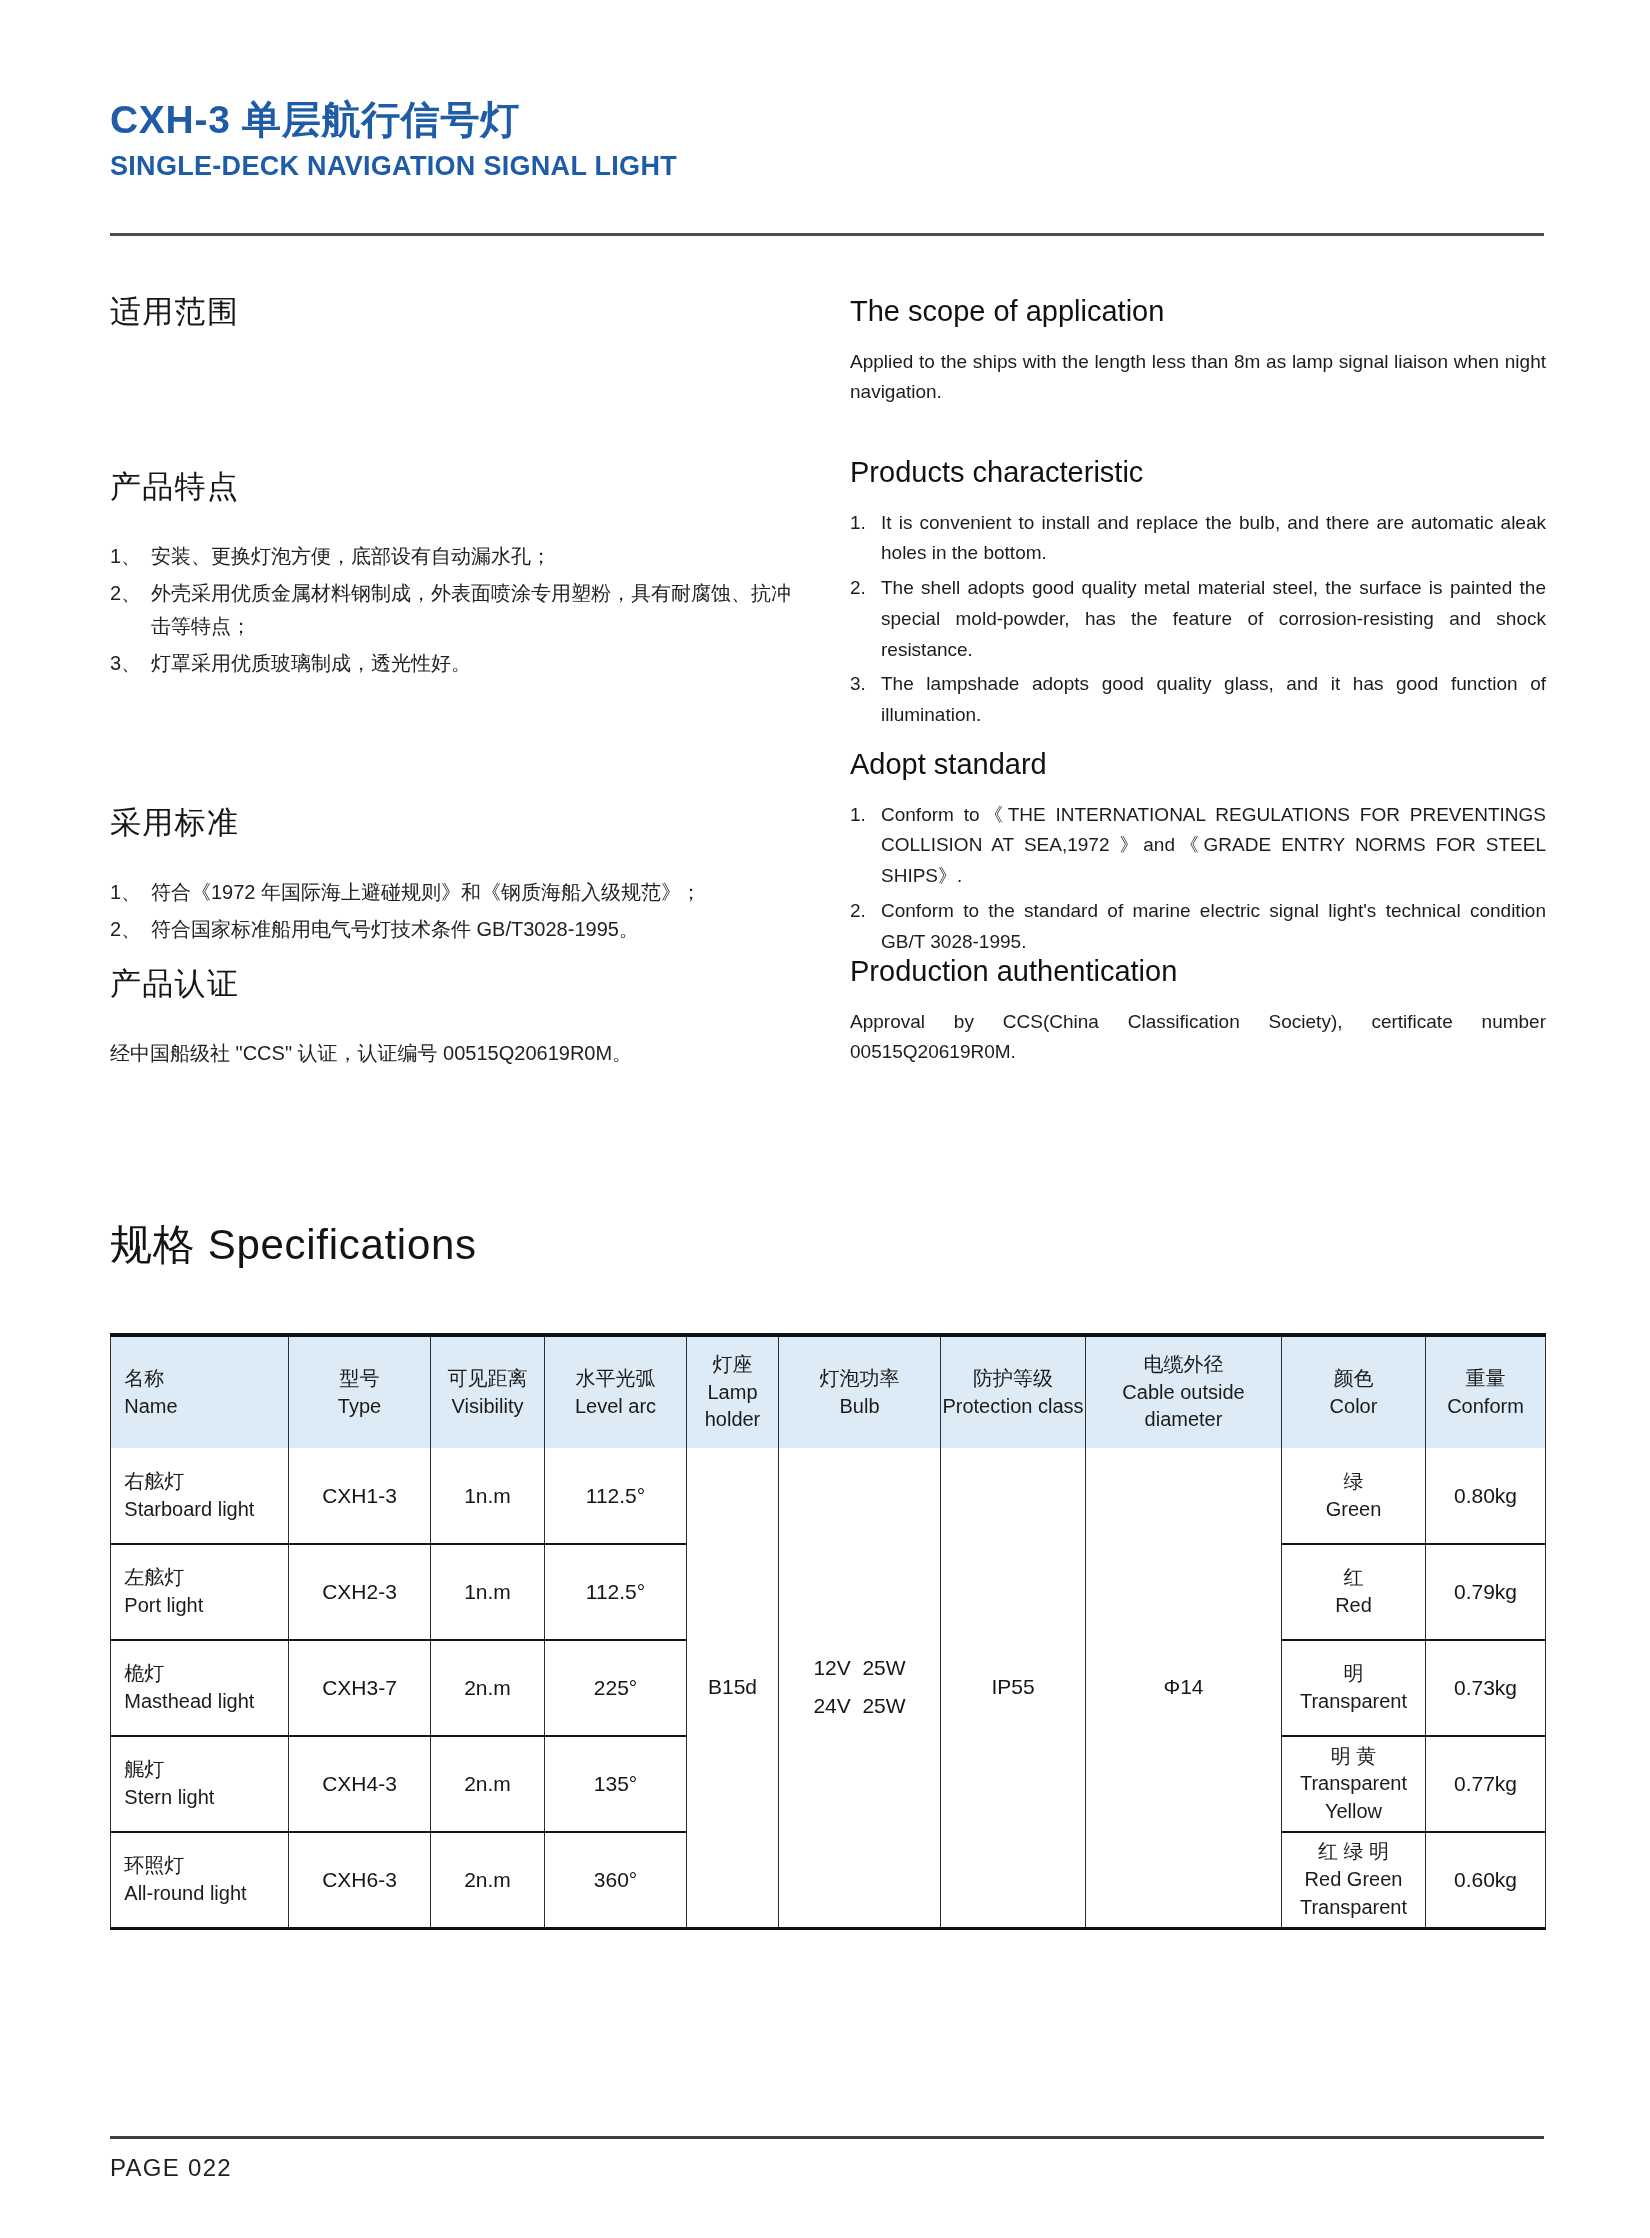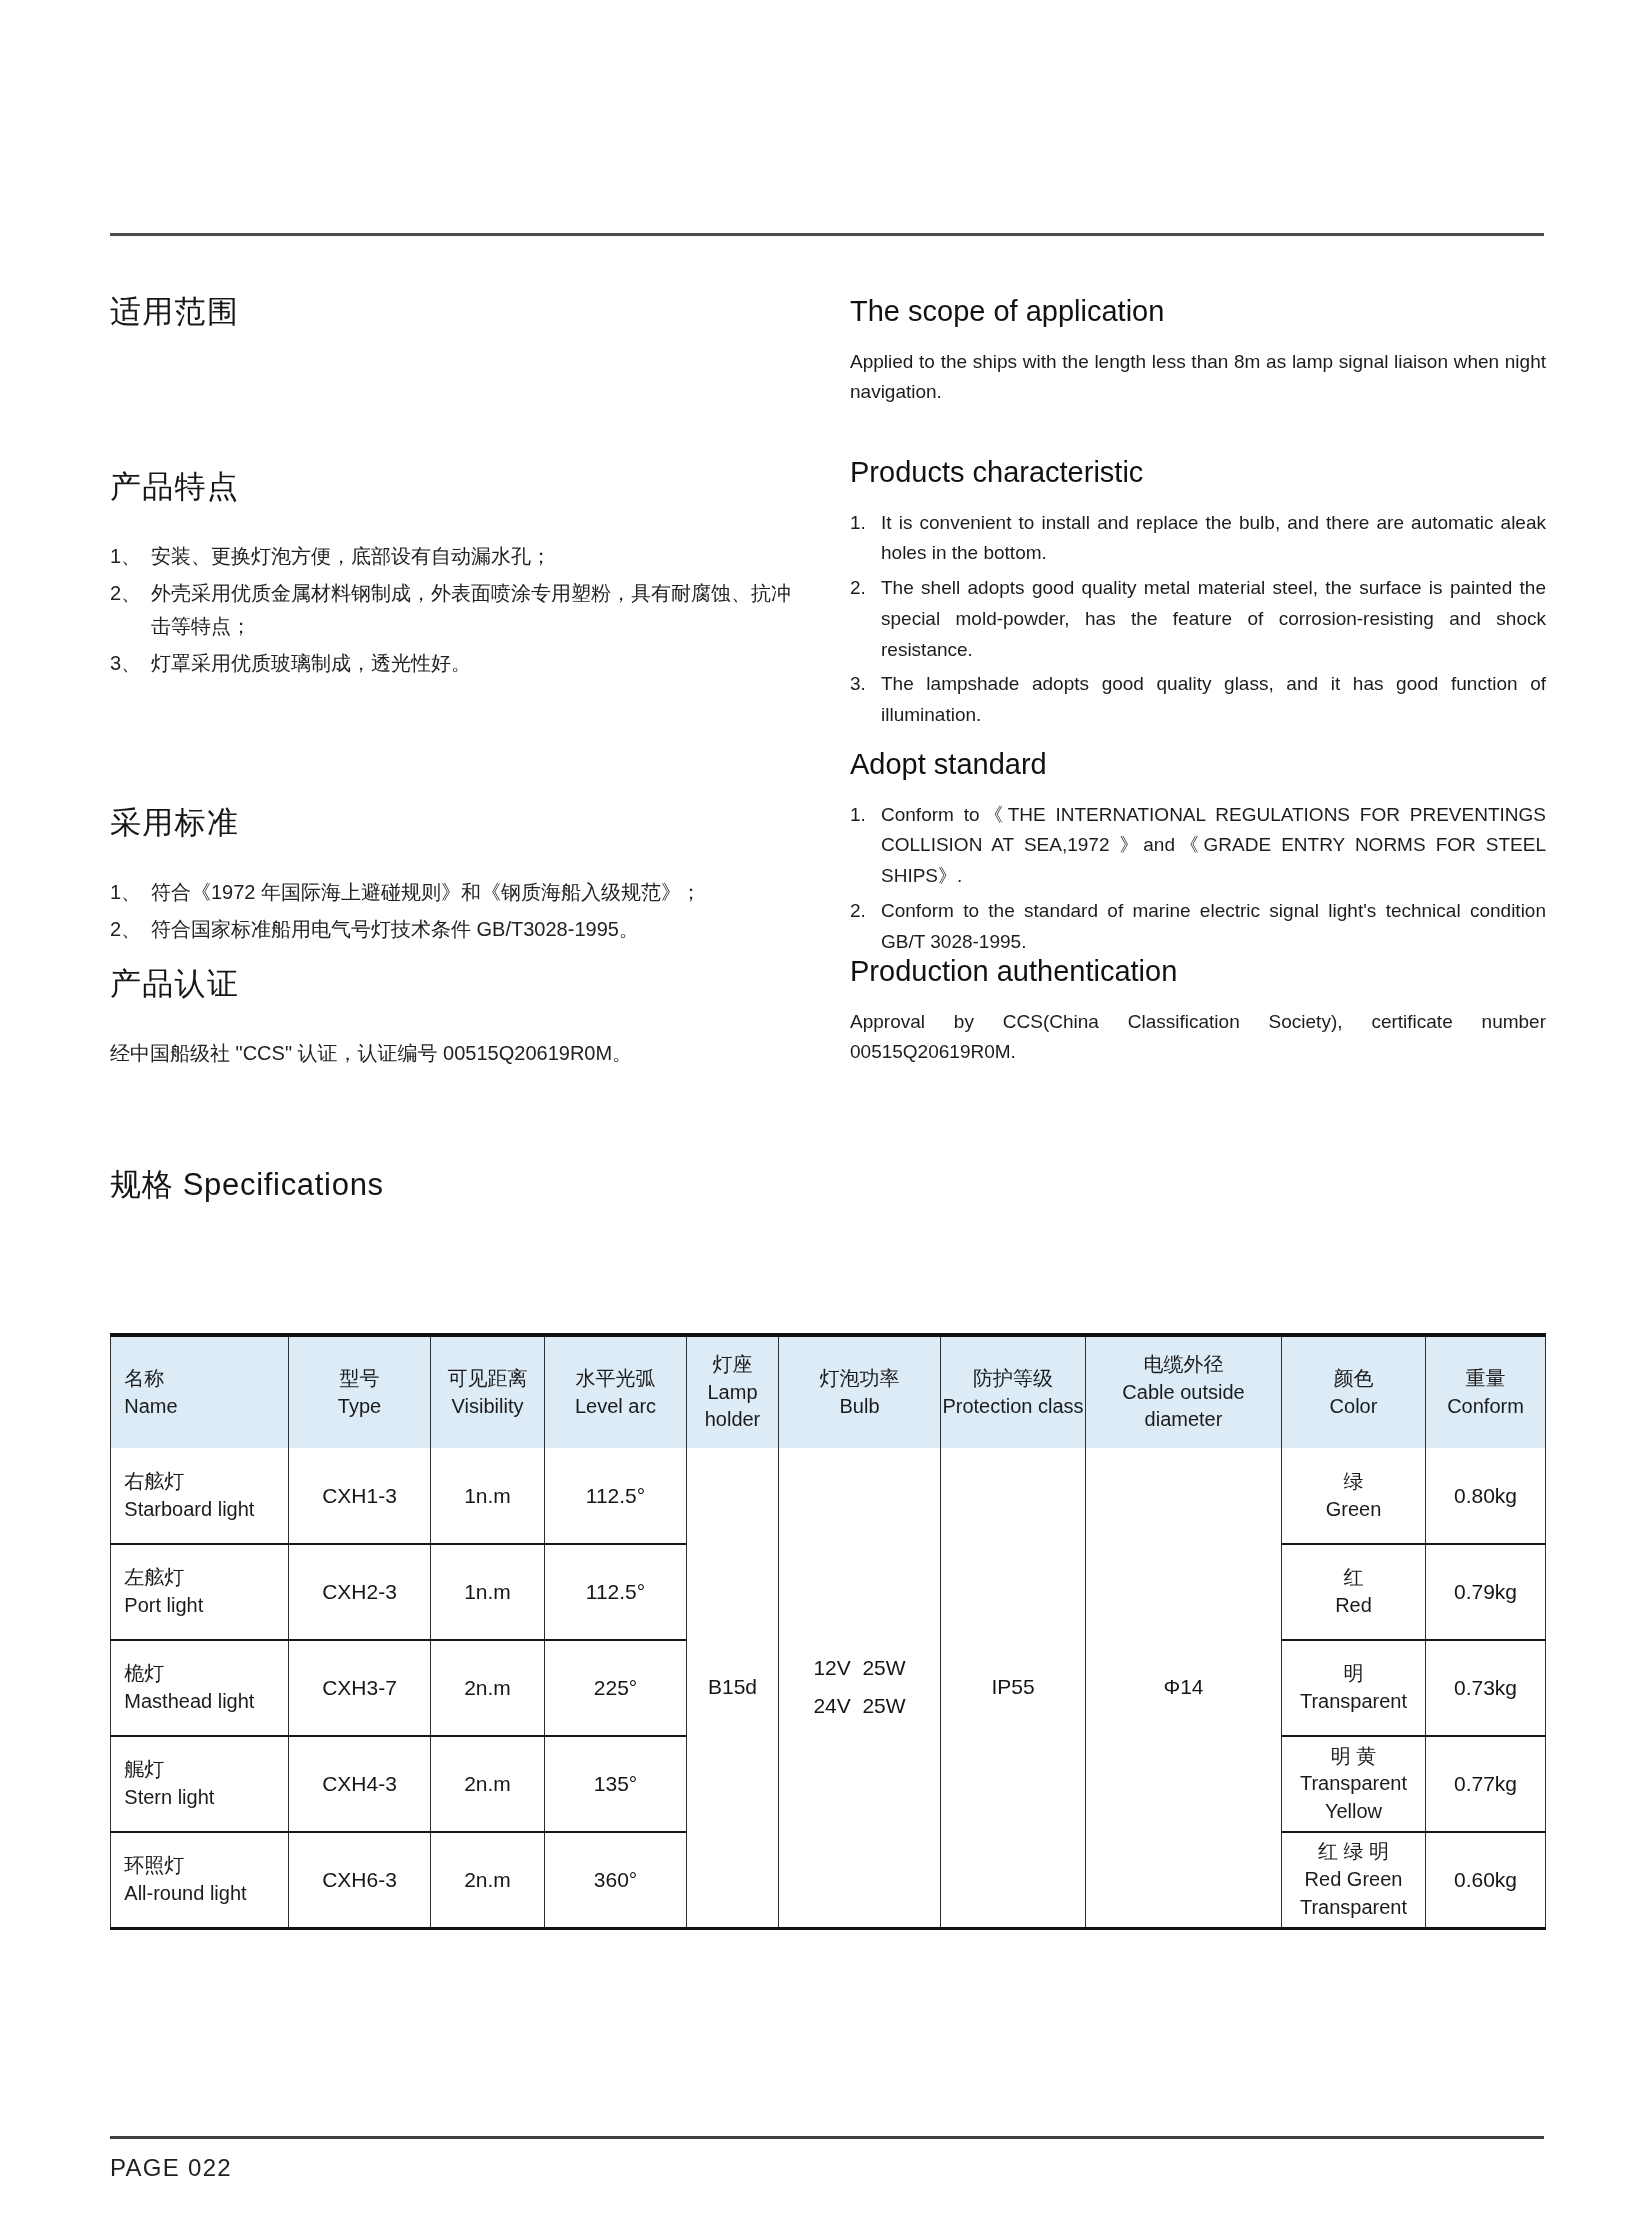--- a/index.html
+++ b/index.html
@@ -33,21 +33,21 @@
   .en-h{font-size:29px;font-weight:400;color:#111111;margin:0 0 18.6px 0;}
   .zh-body{font-size:20px;color:#222222;line-height:1.65;}
   .en-body{font-size:19px;color:#1c1c1c;line-height:1.62;text-align:justify;}
   .item{display:flex;margin:0;}
   .item .num{flex:0 0 41px;}
   .item.en .num{flex:0 0 31px;}
   .item .txt{flex:1;}
   .zh-body .item + .item, .en-body .item + .item{margin-top:4px;}
 
   
-  .spec-heading{left:110px;top:1164px;font-size:31px;font-weight:500;color:#141414;letter-spacing:0.7px;text-align:right;}
+  .spec-heading{left:110px;top:1217px;font-size:42px;font-weight:500;color:#141414;letter-spacing:0.7px;text-align:right;}
   .spec-table-wrap{left:110px;top:1333px;}
   table.spec{
     border-collapse:collapse;table-layout:fixed;width:1434px;
     border-top:4px solid #101010;border-bottom:3.3px solid #101010;
     border-left:1.3px solid #2e2e2e;border-right:1.3px solid #2e2e2e;
   }
   table.spec th, table.spec td{
     border-left:1.3px solid #2e2e2e;border-right:1.3px solid #2e2e2e;
     vertical-align:middle;text-align:center;padding:0;
   }
@@ -61,20 +61,24 @@
   .cell-bulb{white-space:pre-wrap;line-height:1.8;}
 
   
   .footer-text{left:110px;top:2154px;font-size:24px;color:#1f1f1f;letter-spacing:1.3px;}
 </style>
 </head>
 <body>
 
 <div class="page">
 
+  <div class="abs title-block">
+    <div class="page-title">CXH-3 单层航行信号灯</div>
+    <div class="page-subtitle">SINGLE-DECK NAVIGATION SIGNAL LIGHT</div>
+  </div>
   <div class="abs rule rule-top"></div>
 
   <div class="abs sec" style="left:110px;top:291px;">
     <h2 class="zh-h">适用范围</h2>
   </div>
   <div class="abs sec right" style="left:850px;top:295px;">
     <h2 class="en-h">The scope of application</h2>
     <div class="en-body">Applied to the ships with the length less than 8m as lamp signal liaison when night navigation.</div>
   </div>
 

